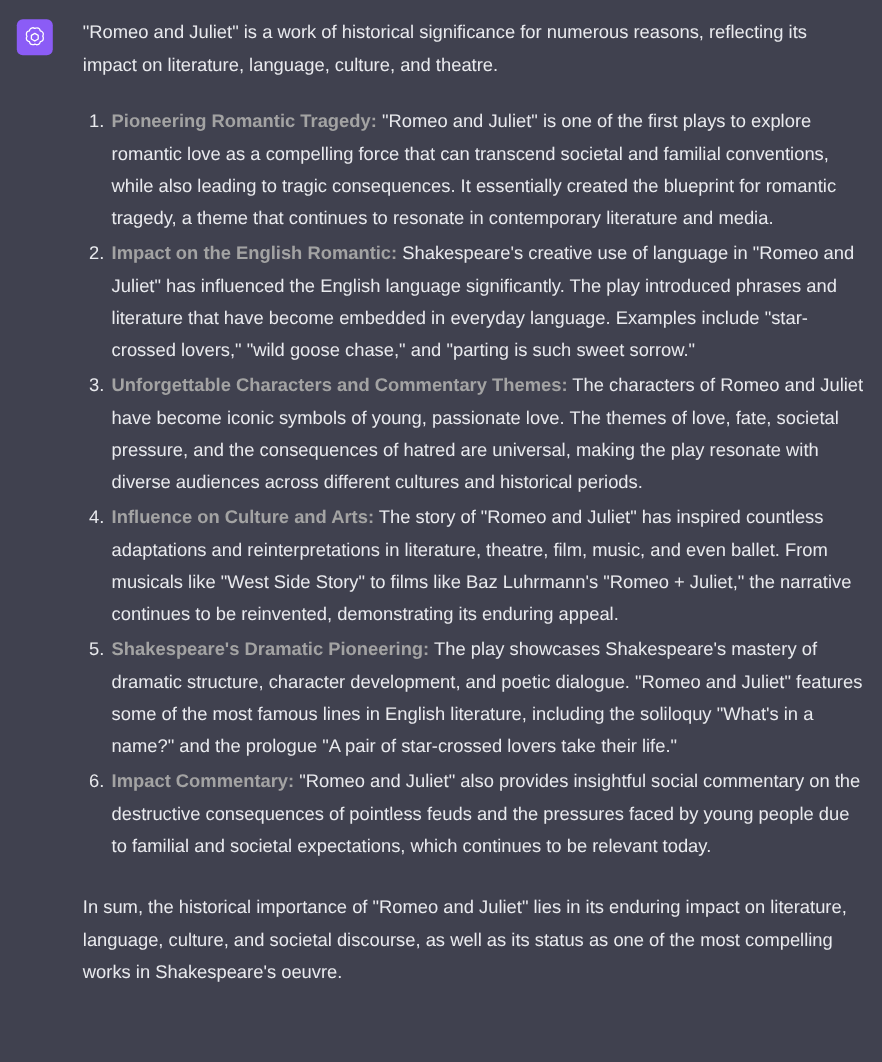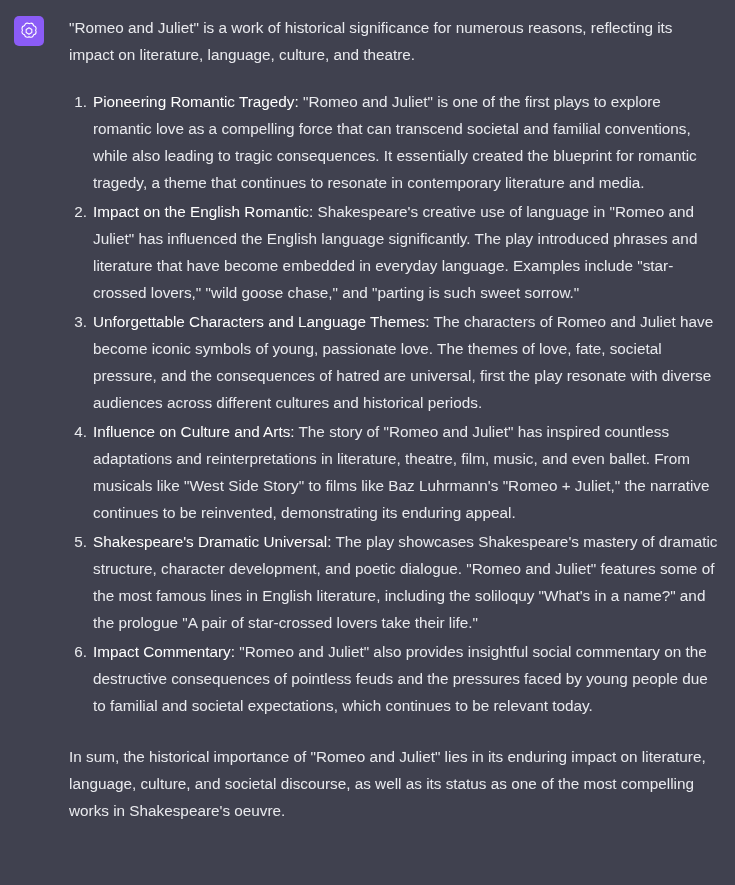--- a/index.html
+++ b/index.html
@@ -63,22 +63,22 @@
   ol.points > li::before {
     content: counter(pt) ".";
     position: absolute;
     left: -22px;
     top: 0;
     width: 18px;
     text-align: right;
     color: #e9eaee;
   }
   .lead {
-    font-weight: normal;
-    color: #ffffff;
+    font-weight: bold;
+    color: #a3a3a3;
   }
 </style>
 </head>
 <body>
 
 <div class="message">
 
   <div class="avatar">
     <span>
       <svg width="20" height="20" viewBox="0 0 24 24" fill="none" stroke="#ffffff" stroke-width="1.3" stroke-linecap="round" stroke-linejoin="round">
@@ -93,27 +93,27 @@
     <p>"Romeo and Juliet" is a work of historical significance for numerous reasons, reflecting its impact on literature, language, culture, and theatre.</p>
 
     <ol class="points">
       <li>
         <span class="lead">Pioneering Romantic Tragedy:</span><span> "Romeo and Juliet" is one of the first plays to explore romantic love as a compelling force that can transcend societal and familial conventions, while also leading to tragic consequences. It essentially created the blueprint for romantic tragedy, a theme that continues to resonate in contemporary literature and media.</span>
       </li>
       <li>
         <span class="lead">Impact on the English Romantic:</span><span> Shakespeare's creative use of language in "Romeo and Juliet" has influenced the English language significantly. The play introduced phrases and literature that have become embedded in everyday language. Examples include "star-crossed lovers," "wild goose chase," and "parting is such sweet sorrow."</span>
       </li>
       <li>
-        <span class="lead">Unforgettable Characters and Language Themes:</span><span> The characters of Romeo and Juliet have become iconic symbols of young, passionate love. The themes of love, fate, societal pressure, and the consequences of hatred are universal, first the play resonate with diverse audiences across different cultures and historical periods.</span>
+        <span class="lead">Unforgettable Characters and Commentary Themes:</span><span> The characters of Romeo and Juliet have become iconic symbols of young, passionate love. The themes of love, fate, societal pressure, and the consequences of hatred are universal, making the play resonate with diverse audiences across different cultures and historical periods.</span>
       </li>
       <li>
         <span class="lead">Influence on Culture and Arts:</span><span> The story of "Romeo and Juliet" has inspired countless adaptations and reinterpretations in literature, theatre, film, music, and even ballet. From musicals like "West Side Story" to films like Baz Luhrmann's "Romeo + Juliet," the narrative continues to be reinvented, demonstrating its enduring appeal.</span>
       </li>
       <li>
-        <span class="lead">Shakespeare's Dramatic Universal:</span><span> The play showcases Shakespeare's mastery of dramatic structure, character development, and poetic dialogue. "Romeo and Juliet" features some of the most famous lines in English literature, including the soliloquy "What's in a name?" and the prologue "A pair of star-crossed lovers take their life."</span>
+        <span class="lead">Shakespeare's Dramatic Pioneering:</span><span> The play showcases Shakespeare's mastery of dramatic structure, character development, and poetic dialogue. "Romeo and Juliet" features some of the most famous lines in English literature, including the soliloquy "What's in a name?" and the prologue "A pair of star-crossed lovers take their life."</span>
       </li>
       <li>
         <span class="lead">Impact Commentary:</span><span> "Romeo and Juliet" also provides insightful social commentary on the destructive consequences of pointless feuds and the pressures faced by young people due to familial and societal expectations, which continues to be relevant today.</span>
       </li>
     </ol>
 
     <p class="last">In sum, the historical importance of "Romeo and Juliet" lies in its enduring impact on literature, language, culture, and societal discourse, as well as its status as one of the most compelling works in Shakespeare's oeuvre.</p>
 
   </div>
 </div>

